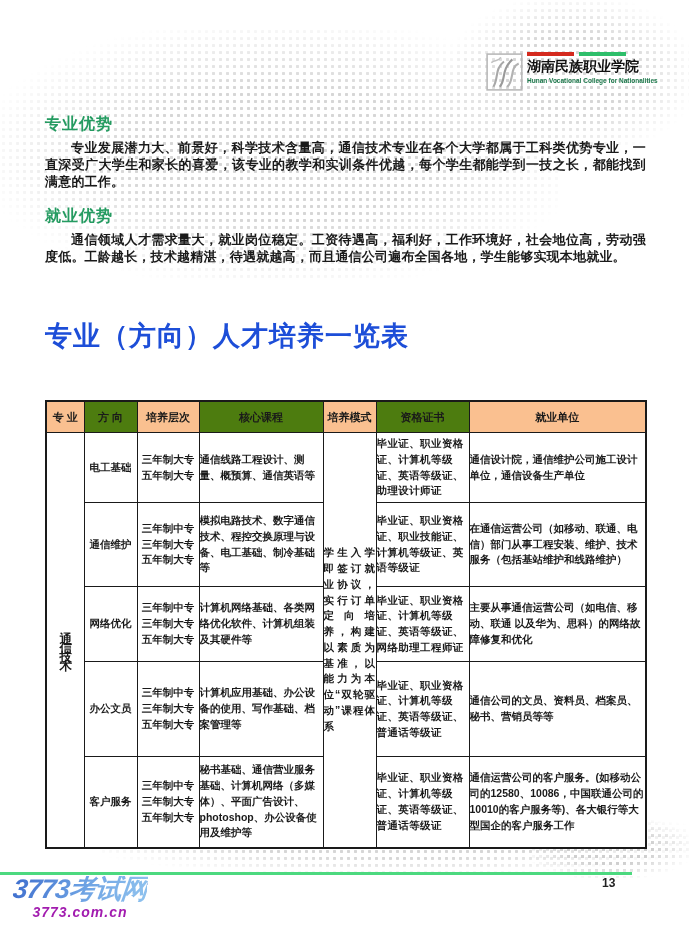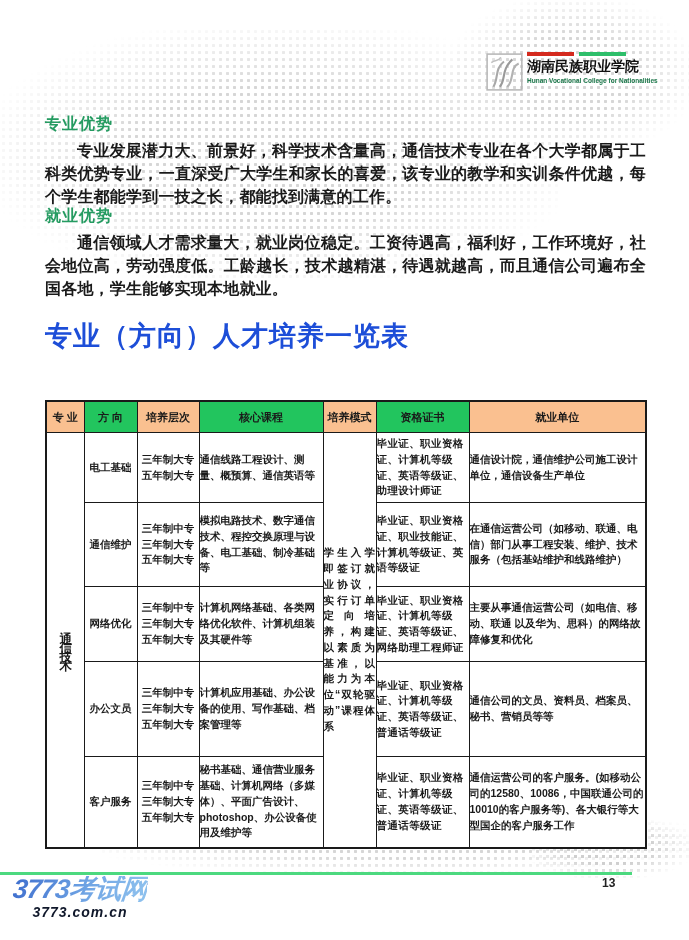--- a/index.html
+++ b/index.html
@@ -38,21 +38,21 @@
   .logo-en{font-size:6.5px;font-weight:bold;color:#1e7a4d;white-space:nowrap;margin-top:1px;}
   
   .sec-heading{
     position:absolute;left:45px;margin:0;
     font-size:16px;font-weight:bold;color:#259b61;letter-spacing:1px;
   }
   .sec-heading.h1pos{top:114px;}
   .sec-heading.h2pos{top:206px;}
   .sec-body{
     position:absolute;left:45px;width:601px;margin:0;
-    font-size:16px;line-height:23px;font-weight:600;
+    font-size:13px;line-height:17px;font-weight:600;
     text-indent:2em;text-align:justify;letter-spacing:0.2px;
   }
   .sec-body.p1pos{top:139px;}
   .sec-body.p2pos{top:231px;}
   
   .table-title{
     position:absolute;left:45px;top:318px;margin:0;
     font-size:27px;font-weight:bold;color:#1d4ed8;letter-spacing:1px;
   }
   
@@ -63,21 +63,21 @@
     margin-top:20px;
   }
   .maintbl th,.maintbl td{
     border:1px solid #1a1a1a;
     font-weight:bold;
     padding:3px 0;
     overflow:hidden;
   }
   .maintbl th{font-size:11px;height:26px;padding:2px;}
   .th-orange{background:#fac090;}
-  .th-yellow{background:#22c55e;}
+  .th-yellow{background:#4d7c0f;}
   .maintbl td{font-size:10.5px;line-height:1.5;background:#fff;vertical-align:middle;}
   .cell-major{text-align:center;vertical-align:middle;}
   .major-vert{
     writing-mode:vertical-lr;text-orientation:upright;
     letter-spacing:9px;font-size:12.5px;font-weight:bold;
     margin:0 auto;
   }
   .cell-direction{text-align:center;font-size:11px;}
   .cell-levels{text-align:center;white-space:pre-line;font-size:10.5px;line-height:1.6;}
   .cell-courses{text-align:left;}
@@ -94,21 +94,21 @@
   .site-logo{
     position:absolute;left:10px;top:876px;width:140px;text-align:center;
     font-style:italic;font-weight:bold;line-height:1;
   }
   .site-name{
     font-size:27px;letter-spacing:-1px;
     background:linear-gradient(100deg,#3f6fce 0%,#6fa4e4 55%,#8fc2ee 100%);
     -webkit-background-clip:text;background-clip:text;color:transparent;
     transform:skewX(-6deg);display:inline-block;
   }
-  .site-url{font-size:14px;color:#0f172a;margin-top:2px;letter-spacing:1px;}
+  .site-url{font-size:14px;color:#a21caf;margin-top:2px;letter-spacing:1px;}
   .page-number{position:absolute;left:602px;top:876px;font-size:12px;font-weight:bold;color:#222;}
 </style>
 </head>
 <body>
 
 <div class="dots dots-tl"></div>
 <div class="dots dots-tr"></div>
 <div class="dots dots-bottom"></div>
 <div class="dots dots-br"></div>
 

